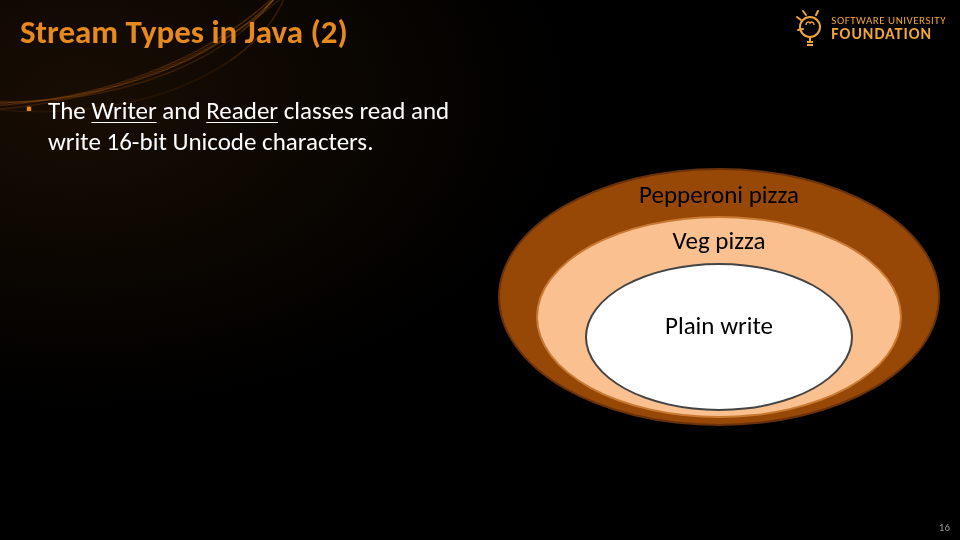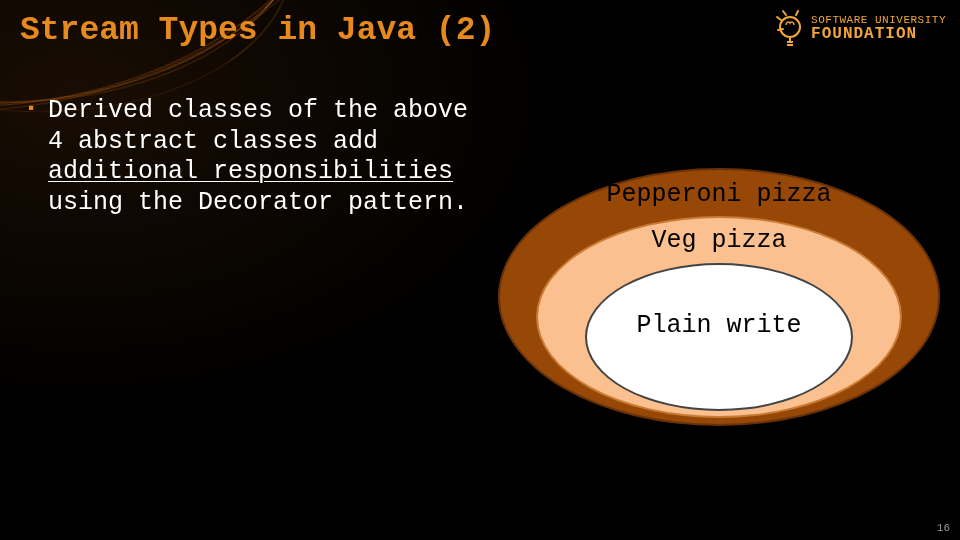--- a/index.html
+++ b/index.html
@@ -13,21 +13,20 @@
   }
 
   .slide {
     position: relative;
     width: 960px;
     height: 540px;
     background: #000
       radial-gradient(ellipse 820px 520px at 8% 18%,
         rgba(70,38,10,0.35) 0%,
         rgba(0,0,0,0) 60%);
-    font-family: Liberation Mono, monospace;
   }
 
   
   .swoosh {
     position: absolute;
     border: 1px solid;
     border-color: transparent;
     border-radius: 50%;
     pointer-events: none;
     filter: blur(0.3px);
@@ -177,26 +176,26 @@
     </span>
     <span class="logo-text">
       <div class="l1">SOFTWARE UNIVERSITY</div>
       <div class="l2">FOUNDATION</div>
     </span>
   </div>
 
   <div class="bullets">
 
 
-
     <div class="bul">
       <span class="wrap">
-        <span>Derived classes of the above 4 abstract classes add </span><span class="u">additional responsibilities</span><span></span><span class="u"></span><span> using the Decorator pattern.</span>
+        <span>The </span><span class="u">Writer</span><span> and </span><span class="u">Reader</span><span> classes read and write 16-bit Unicode characters.</span>
       </span>
     </div>
+
 
   </div>
 
   <div class="diagram">
     <div class="ellipse outer">
       <span>Pepperoni pizza</span>
     </div>
     <div class="ellipse mid">
       <span>Veg pizza</span>
     </div>

